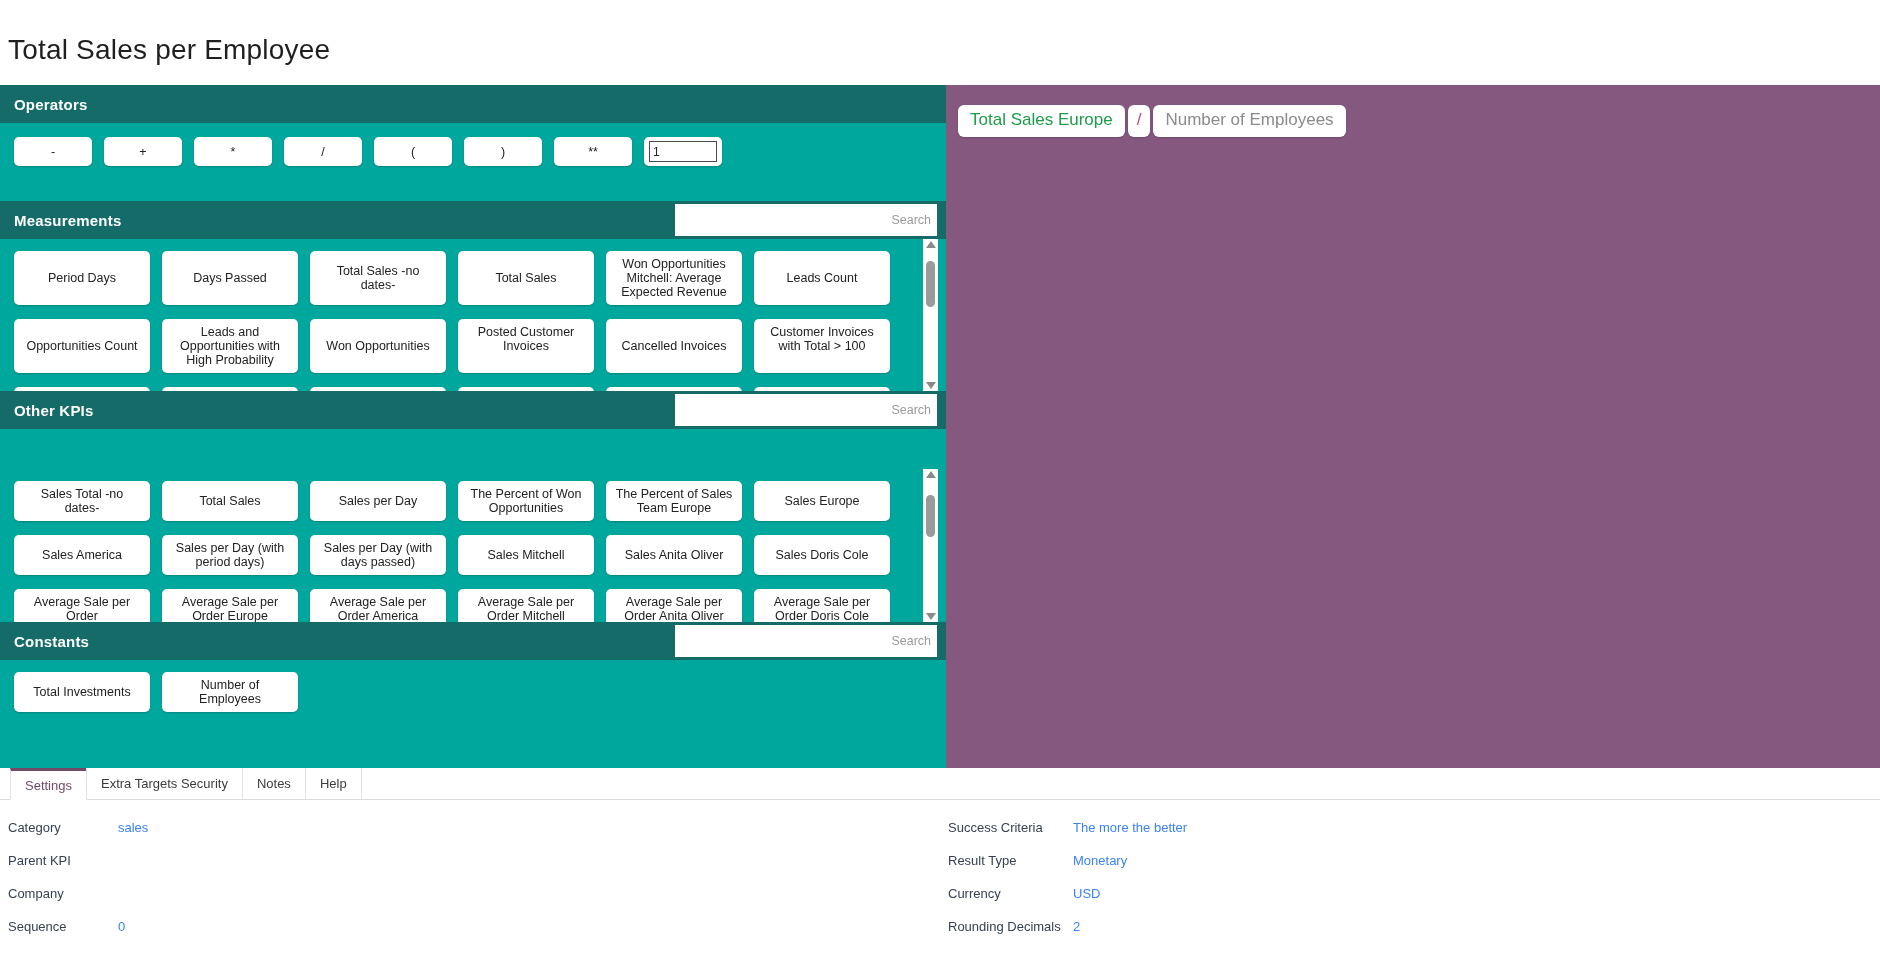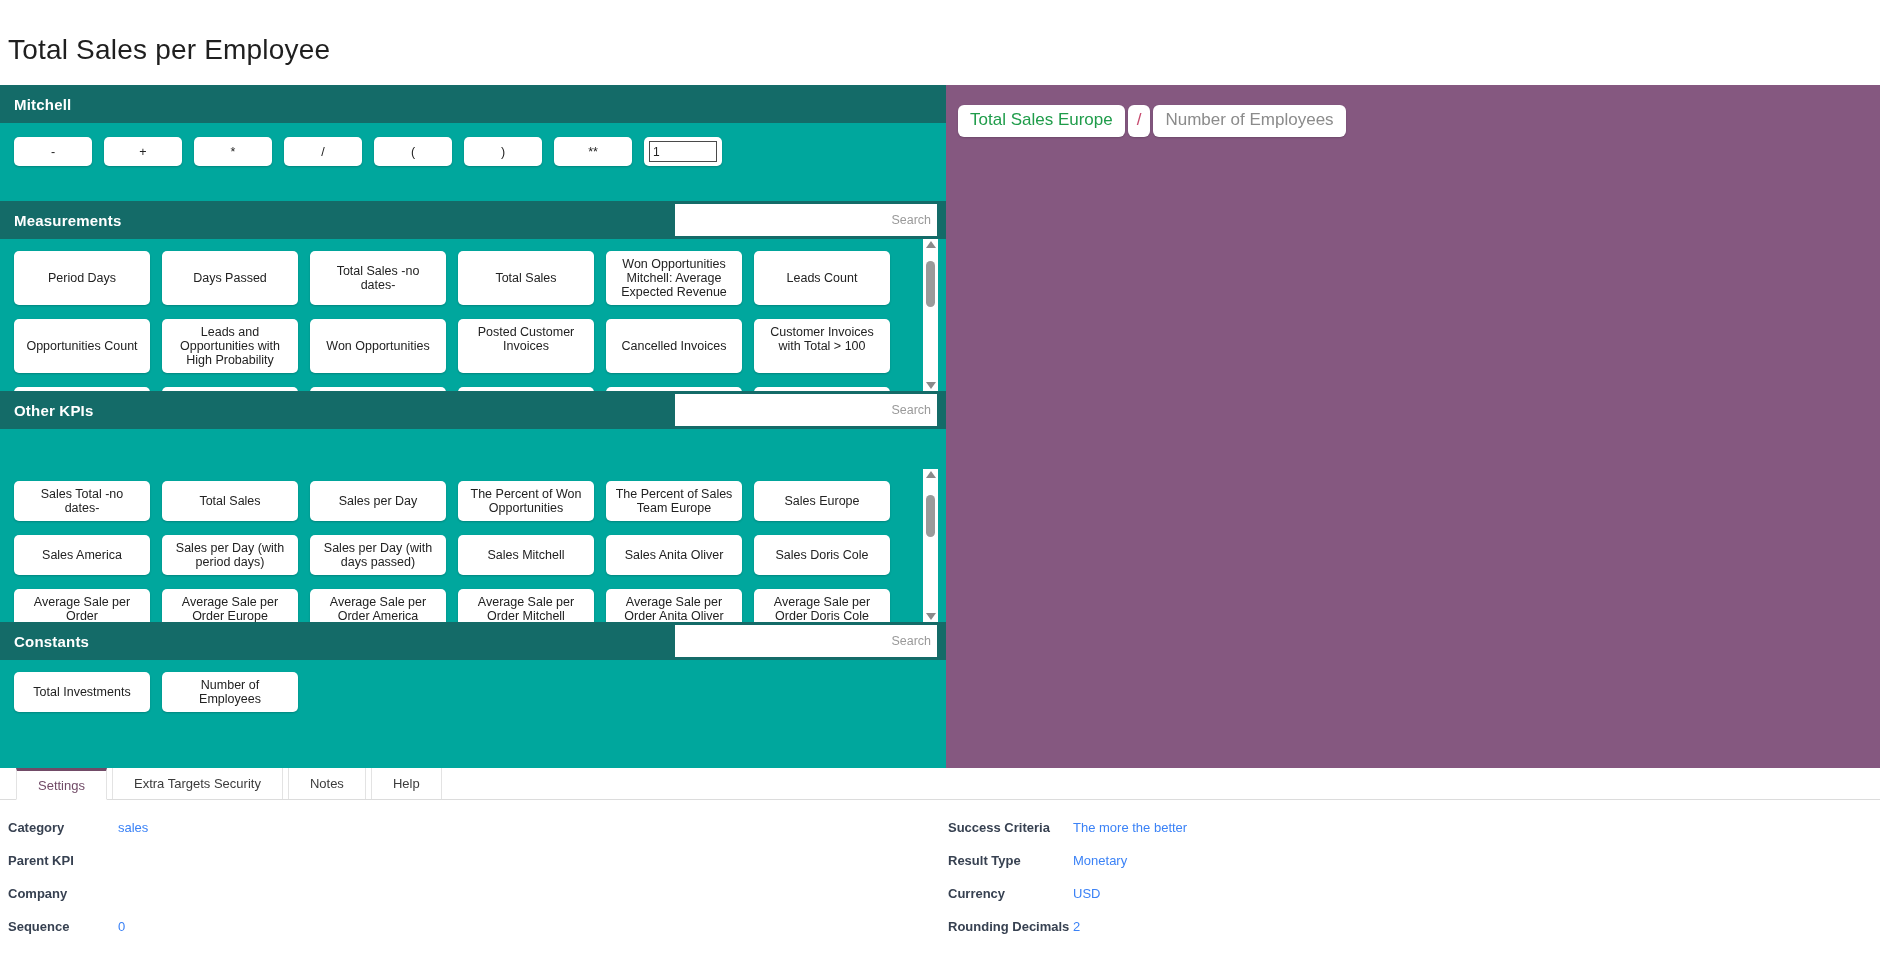--- a/index.html
+++ b/index.html
@@ -151,29 +151,28 @@
     display: flex;
     align-items: stretch;
     border-bottom: 1px solid #dcdcdc;
     height: 32px;
     margin-top: 0;
     padding-left: 10px;
   }
   .tab {
     display: flex;
     align-items: center;
-    padding: 0 21px;
+    padding: 0 14px;
     font-size: 13px;
     color: #3c3c3c;
     border-left: 1px solid #e3e3e3;
     border-right: 1px solid #e3e3e3;
     background: #ffffff;
     cursor: pointer;
     margin-right: -1px;
-    margin-left: 6px;
   }
   .tab.active {
     color: #714b67;
     border-top: 3px solid #714b67;
     border-bottom: 1px solid #ffffff;
     margin-bottom: -1px;
   }
 
   
   .settings {
@@ -181,21 +180,21 @@
     padding: 20px 0 0 0;
   }
   .settings-col { width: 940px; padding-left: 8px; }
   .field-row {
     display: flex;
     align-items: baseline;
     height: 33px;
   }
   .field-label {
     font-size: 13px;
-    font-weight: bold;
+    font-weight: normal;
     color: #374151;
     width: 110px;
     flex: 0 0 110px;
   }
   .settings-col.right .field-label { width: 125px; flex: 0 0 125px; }
   .field-value {
     font-size: 13px;
     color: #3b82f6;
   }
 </style>
@@ -205,21 +204,21 @@
 <div>
 
   <h1 class="page-title">Total Sales per Employee</h1>
 
   <div class="builder">
 
     <div class="left-col">
 
       <section class="panel">
         <div class="panel-head">
-          <span class="panel-title">Mitchell</span>
+          <span class="panel-title">Operators</span>
         </div>
         <div class="panel-body" style="height:78px;padding-top:14px;">
           <div class="tiles" id="operator-tiles" style="gap: 12px;">
               <div class="tile center" style="width: 78px;">-</div>
               <div class="tile center" style="width: 78px;">+</div>
               <div class="tile center" style="width: 78px;">*</div>
               <div class="tile center" style="width: 78px;">/</div>
               <div class="tile center" style="width: 78px;">(</div>
               <div class="tile center" style="width: 78px;">)</div>
               <div class="tile center" style="width: 78px;">**</div>

